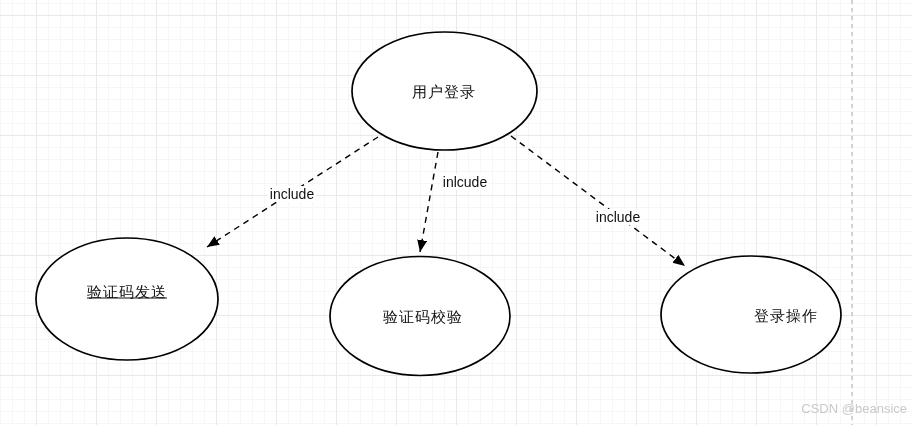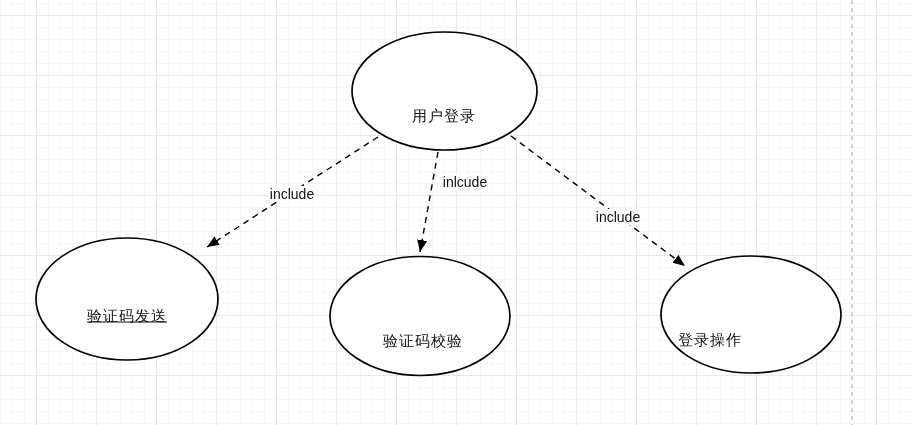--- a/index.html
+++ b/index.html
@@ -27,21 +27,20 @@
     left: 0;
     top: 0;
   }
   .node-label {
     position: absolute;
     transform: translate(-50%, -50%);
     font-size: 15px;
     color: #111111;
     white-space: nowrap;
     letter-spacing: 1px;
-    margin-top: 24px;
   }
   .edge-label {
     position: absolute;
     transform: translate(-50%, -50%);
     font-size: 14px;
     color: #111111;
     background: #ffffff;
     padding: 0 2px;
     white-space: nowrap;
   }
@@ -74,19 +73,20 @@
 
     <ellipse cx="444.5" cy="91" rx="92.5" ry="59" fill="#ffffff" stroke="#000000" stroke-width="1.7"></ellipse>
     <ellipse cx="127" cy="299" rx="91" ry="61" fill="#ffffff" stroke="#000000" stroke-width="1.7"></ellipse>
     <ellipse cx="420" cy="316" rx="90" ry="59.5" fill="#ffffff" stroke="#000000" stroke-width="1.7"></ellipse>
     <ellipse cx="751" cy="314.5" rx="90" ry="58.5" fill="#ffffff" stroke="#000000" stroke-width="1.7"></ellipse>
   </svg>
 
   <div class="node-label" style="left:444px; top:92px;">用户登录</div>
   <div class="node-label" style="left:127px; top:292px;text-decoration:underline;">验证码发送</div>
   <div class="node-label" style="left:423px; top:317px;">验证码校验</div>
-  <div class="node-label" style="left:710px; top:316px;">登录操作</div>
+  <div class="node-label" style="left:786px; top:316px;">登录操作</div>
 
   <div class="edge-label" style="left:292px; top:194px;">include</div>
   <div class="edge-label" style="left:465px; top:182px;">inlcude</div>
   <div class="edge-label" style="left:618px; top:217px;">include</div>
 
+  <div class="watermark">CSDN @beansice</div>
 </div>
 
 </body></html>

